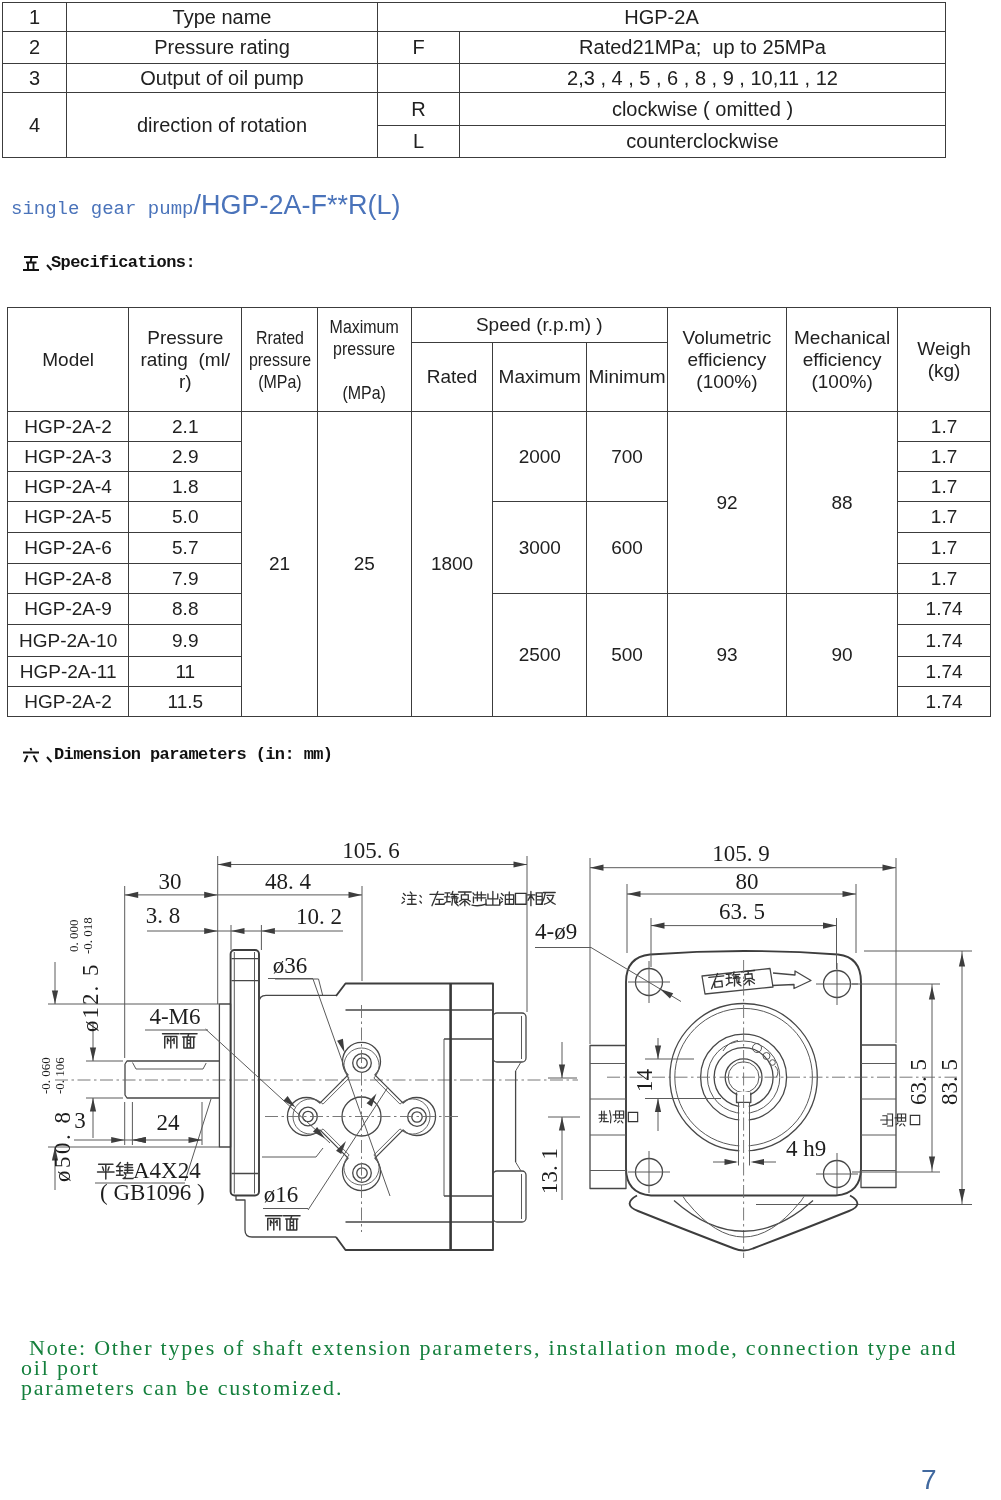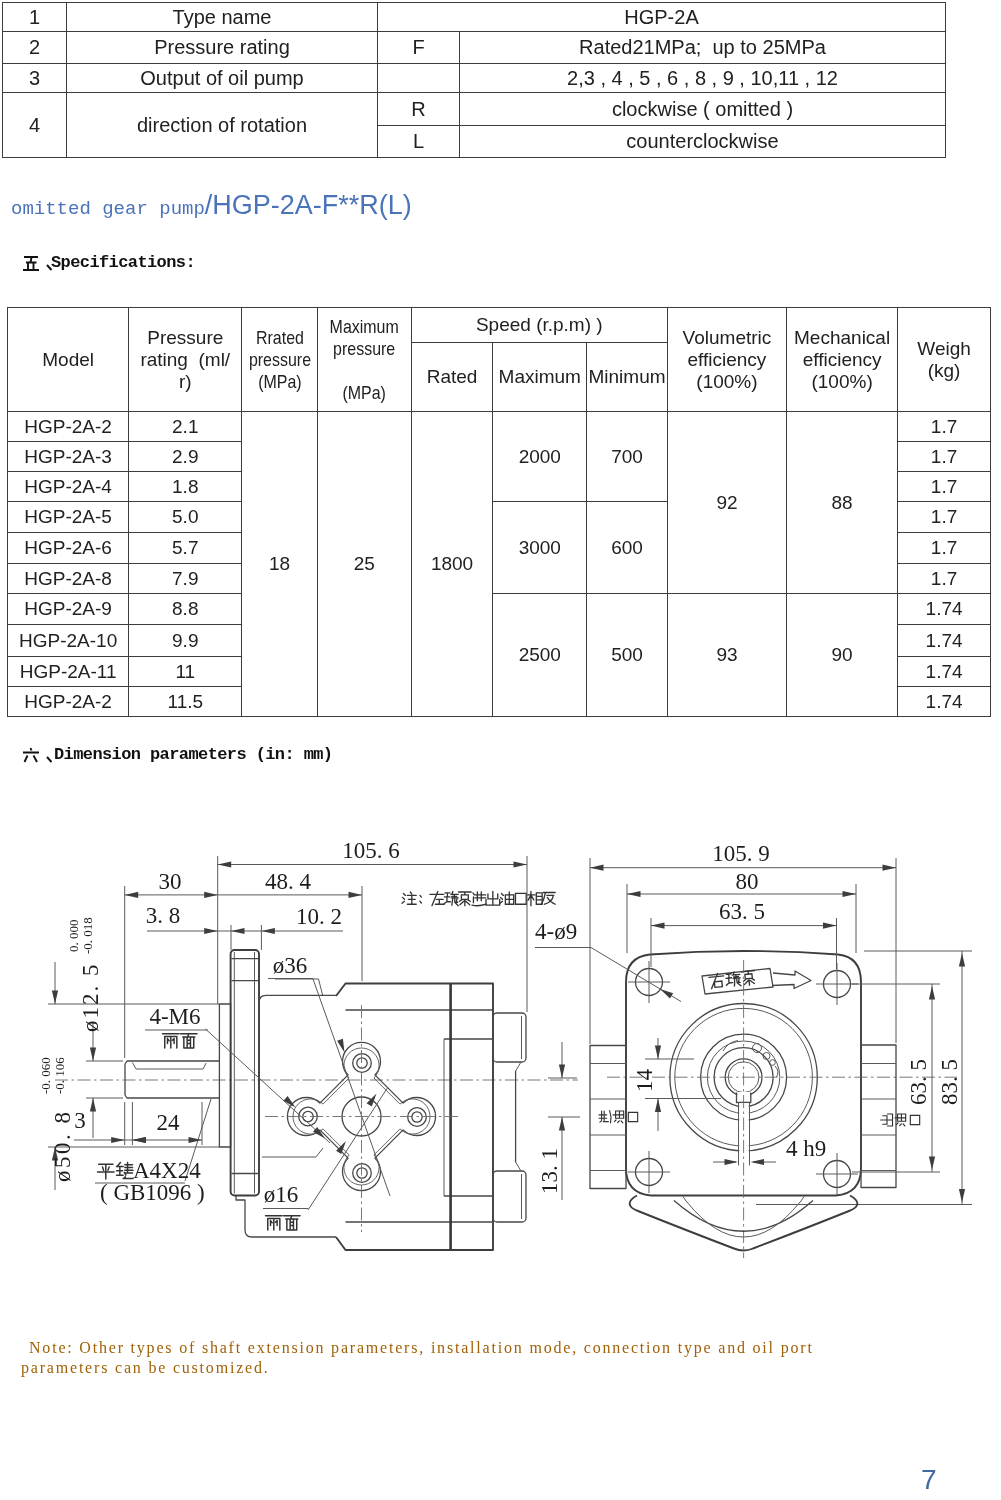--- a/index.html
+++ b/index.html
@@ -50,21 +50,21 @@
           <td>clockwise ( omitted )</td>
         </tr>
   <tr style="height:32px">
           <td>L</td>
           <td>counterclockwise</td>
         </tr>
 </tbody>
     </table>
 
 <div style="position:absolute;left:11px;top:190px;color:#4a73ba;font-size:21px;">
-<span style="font-family:'Liberation Mono',monospace;font-size:19px;">omitted gear pump</span><span style="font-size:27px">/HGP-2A-F**R(L)</span>
+<span style="font-family:'Liberation Mono',monospace;font-size:19px;">single gear pump</span><span style="font-size:27px">/HGP-2A-F**R(L)</span>
 </div>
 
 <div style="position:absolute;left:22px;top:253px;font-family:'Liberation Mono',monospace;font-weight:bold;font-size:17px;letter-spacing:-0.6px;color:#111;">
 <svg class="hsvg" style="left:0;top:2px" width="40" height="18" viewBox="0 0 40 18">
 <g stroke="#111" stroke-width="1.9" fill="none">
 <path d="M2 2 H16 M9.5 2.5 L8.5 7.5 M4 7.5 H14.5 M6 7.5 V15 M11.5 7.5 V15 M1 15 H17"></path>
 <path d="M25 10 L29.5 15"></path>
 </g>
       </svg>
 <span style="margin-left:29px">Specifications:</span>
@@ -95,21 +95,21 @@
     <td rowspan="2">Weigh<br>(kg)</td>
   </tr>
   <tr style="height:69px">
           <td>Rated</td>
           <td>Maximum</td>
           <td>Minimum</td>
         </tr>
   <tr style="height:30px">
           <td>HGP-2A-2</td>
           <td>2.1</td>
-          <td rowspan="10">18</td>
+          <td rowspan="10">21</td>
           <td rowspan="10">25</td>
           <td rowspan="10">1800</td>
           <td rowspan="3">2000</td>
           <td rowspan="3">700</td>
           <td rowspan="6">92</td>
           <td rowspan="6">88</td>
           <td>1.7</td>
         </tr>
   <tr style="height:30px">
           <td>HGP-2A-3</td>
@@ -487,19 +487,19 @@
           <text class="dim dima" x="0" y="0">83. 5</text>
         </g>
 
 <path class="o" d="M637,1195.5 C627,1201 627,1207 638,1211 Q688,1231 734,1248.5 Q743.6,1252.5 753,1248.5 Q799,1231 849,1211 C860,1207 860,1201 850,1195.5"></path>
 <path class="m" d="M674,1200.5 Q743.6,1262 813,1200.5"></path>
 <path class="t" d="M687,1202 Q743.6,1272 800,1202"></path>
 <path class="t" d="M683,1196.5 L687,1202.5 M804,1196.5 L800,1202.5"></path>
 </g>
 </svg>
 
-<div style="position:absolute;left:21px;top:1338px;width:950px;font-family:'Liberation Serif',serif;font-size:16px;letter-spacing:1.8px;color:#a16207;line-height:20px;">
+<div style="position:absolute;left:21px;top:1338px;width:950px;font-family:'Liberation Serif',serif;font-size:22px;letter-spacing:1.8px;color:#15803d;line-height:20px;">
 <span style="margin-left:8px"></span>Note: Other types of shaft extension parameters, installation mode, connection type and oil port<br>parameters can be customized.
 </div>
 
 <div style="position:absolute;left:921px;top:1464px;color:#41699f;font-size:28px;">7</div>
 
 </div>
 
 </body></html>

